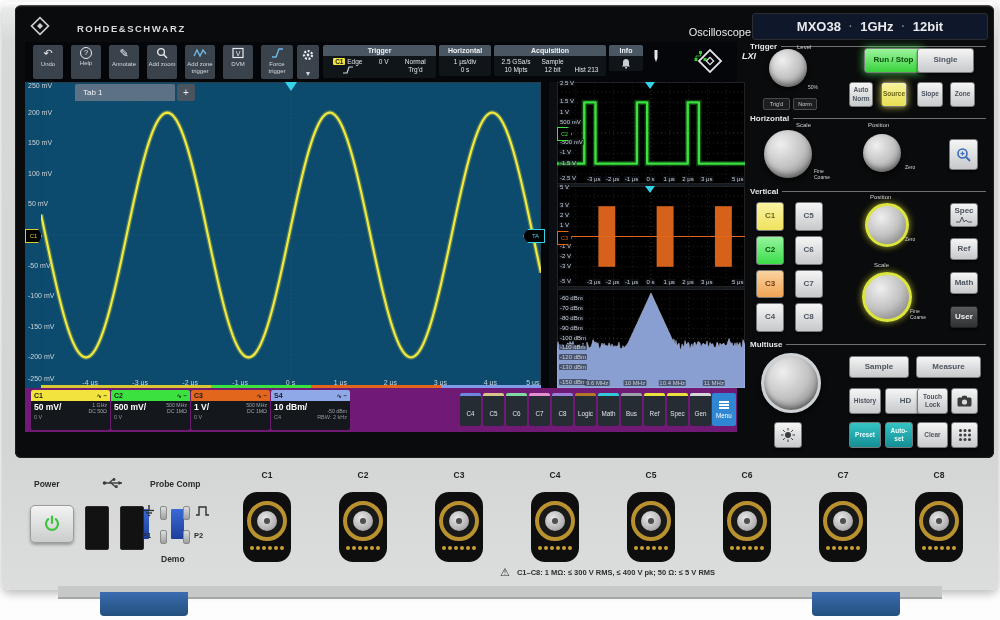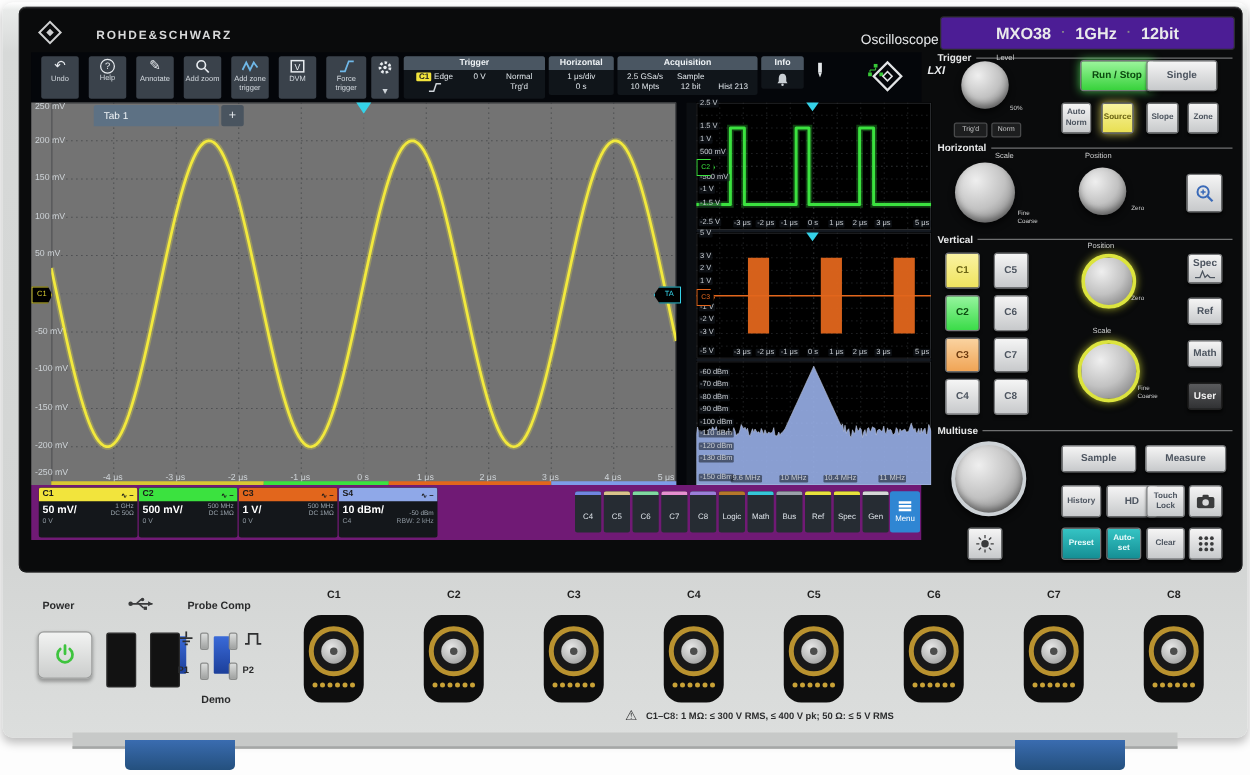--- a/index.html
+++ b/index.html
@@ -27,21 +27,21 @@
   .chip-settings{position:absolute;left:272px;top:3px;width:22px;height:34px;background:#3a424b;border-radius:2px;
      display:flex;flex-direction:column;align-items:center;justify-content:space-around;}
   .sb-group{position:absolute;top:3px;background:#10151a;border-radius:2px;}
   .sb-head{height:11px;background:#4a5662;color:#eef2f5;font-size:7px;font-weight:bold;text-align:center;line-height:11px;border-radius:2px 2px 0 0;}
   .sb-body{display:flex;justify-content:space-around;color:#dfe5ea;font-size:6.5px;line-height:8px;padding:2px 2px;}
   .sb-col{text-align:center;}
   .c1chip{background:#f2e43c;color:#222;font-size:6.5px;font-weight:bold;padding:0 2px;border-radius:1px;}
   .top-icons{position:absolute;top:8px;display:flex;align-items:center;gap:6px;color:#fff;}
   .lxi{font-size:9px;font-weight:bold;font-style:italic;color:#e8eaec;}
   
-  .main-area{position:absolute;left:0;top:40px;width:516px;height:306px;background:#737373;}
+  .main-area{position:absolute;left:0;top:40px;width:516px;height:306px;background:#0c4a6e;}
   .side-area{position:absolute;left:524px;top:40px;width:188px;height:306px;background:#000;border-left:8px solid #0b0e12;}
   .panel{position:absolute;left:0;width:188px;background:#000;border-bottom:2px solid #141920;}
   .ylayer span,.xlayer span{position:absolute;color:#cfd4d8;font-size:7px;white-space:nowrap;}
   .ylayer-sm span,.xlayer-sm span{position:absolute;color:#c8cdd2;font-size:6px;white-space:nowrap;background:rgba(20,26,32,.55);padding:0 1px;border-radius:1px;}
   .tab{position:absolute;left:50px;top:2px;width:100px;height:17px;background:#5d7184;color:#f0f4f7;font-size:8px;line-height:17px;padding-left:8px;box-sizing:border-box;border-radius:2px 2px 0 0;}
   .tab-plus{position:absolute;left:152px;top:2px;width:18px;height:17px;background:#49545f;color:#e8ecf0;font-size:10px;text-align:center;line-height:17px;border-radius:2px;}
   .trig-tri{width:0;height:0;border-left:6px solid transparent;border-right:6px solid transparent;border-top:9px solid #35d2e8;position:absolute;}
   .ch-marker{position:absolute;height:12px;line-height:12px;font-size:6px;text-align:center;background:#000;}
   .strip{position:absolute;left:16px;bottom:0;width:500px;height:3px;display:flex;}
   .strip span{height:3px;display:block;}
@@ -57,21 +57,21 @@
   .sig-btn .st{height:3px;}
   .sig-btn .lb{color:#dde3e9;font-size:6.3px;text-align:center;margin-top:14px;}
   .menu-btn{position:absolute;left:687px;top:5px;width:24px;height:33px;background:#2f86d3;border-radius:2px;color:#fff;
      display:flex;flex-direction:column;align-items:center;justify-content:center;gap:2px;cursor:pointer;}
   .menu-btn .bars{width:10px;}
   .menu-btn .bars div{height:1.5px;background:#fff;margin:1.5px 0;}
   .menu-btn .lb{font-size:6.3px;}
   
   .hw{position:absolute;left:0;top:0;width:1000px;height:620px;pointer-events:none;}
   .hw > *{pointer-events:auto;}
-  .hw-header{position:absolute;left:752px;top:13px;width:234px;height:25px;background:#4c1d95;border:1px solid #2c2d2f;border-radius:3px;
+  .hw-header{position:absolute;left:752px;top:13px;width:234px;height:25px;background:#0f172a;border:1px solid #2c2d2f;border-radius:3px;
      display:flex;align-items:center;justify-content:center;gap:8px;color:#e9eaeb;font-size:13px;font-weight:bold;}
   .hw-header .dot{color:#8a8b8c;font-size:10px;}
   .sec-row{position:absolute;display:flex;align-items:center;gap:4px;}
   .sec-row .t{color:#e6e7e8;font-size:8px;font-weight:bold;white-space:nowrap;}
   .sec-row .rule{height:1px;background:#6f7071;flex:1;}
   .knob{position:absolute;border-radius:50%;
      background:radial-gradient(circle at 35% 30%, #efefef, #c2c2c2 50%, #939393 78%, #5f5f5f 100%);
      box-shadow:0 3px 5px rgba(0,0,0,.65), inset 0 -3px 5px rgba(0,0,0,.35);cursor:pointer;}
   .ring-y{border:3px solid #dce43e;box-shadow:0 0 7px rgba(222,230,60,.75),0 3px 5px rgba(0,0,0,.6);}
   .ring-s{border:3px solid #cdd2d6;}

